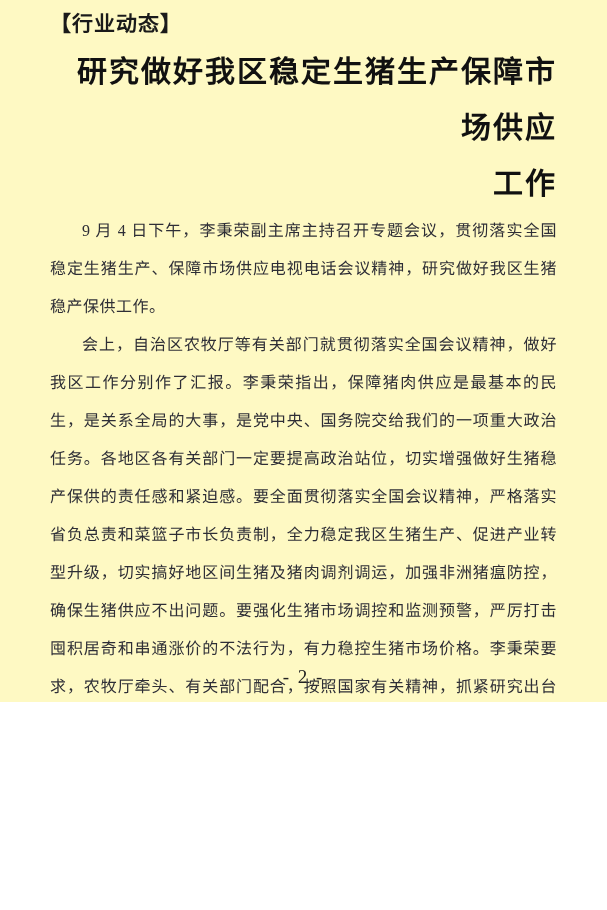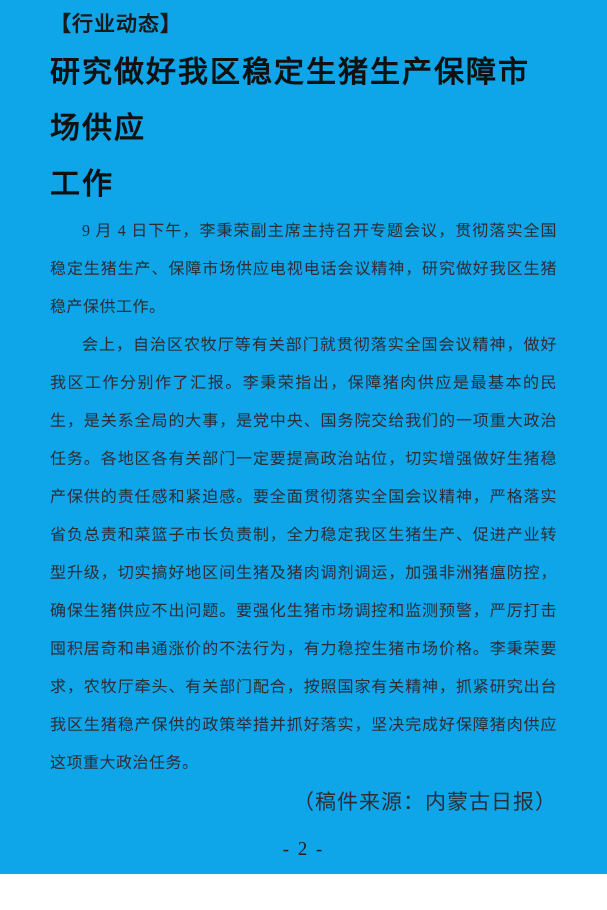--- a/index.html
+++ b/index.html
@@ -1,37 +1,37 @@
 <!DOCTYPE html>
 <html lang="zh-CN"><head>
 <meta charset="utf-8">
 <style>
   * { margin: 0; padding: 0; box-sizing: border-box; }
   html, body { background: #ffffff; }
   .page {
     position: relative;
     width: 607px;
-    height: 874px;
+    height: 702px;
     margin: 0 auto;
-    background: #0ea5e9;
+    background: #fef9c3;
     padding: 10px 50px 0 50px;
     overflow: hidden;
     font-family: "Liberation Serif", "DejaVu Serif", serif;
   }
   .section-tag {
     font-family: "Liberation Sans", "DejaVu Sans", sans-serif;
     font-weight: 700;
     font-size: 21px;
     line-height: 28px;
     color: #1a1a1a;
     letter-spacing: 1px;
   }
   .doc-title {
     margin-top: 6px;
-    text-align: left;
+    text-align: right;
     font-family: "Liberation Serif", "DejaVu Serif", serif;
     font-weight: 700;
     font-size: 30px;
     line-height: 56px;
     color: #111111;
     letter-spacing: 2px;
   }
   .doc-body p {
     font-size: 16px;
     line-height: 38px;

